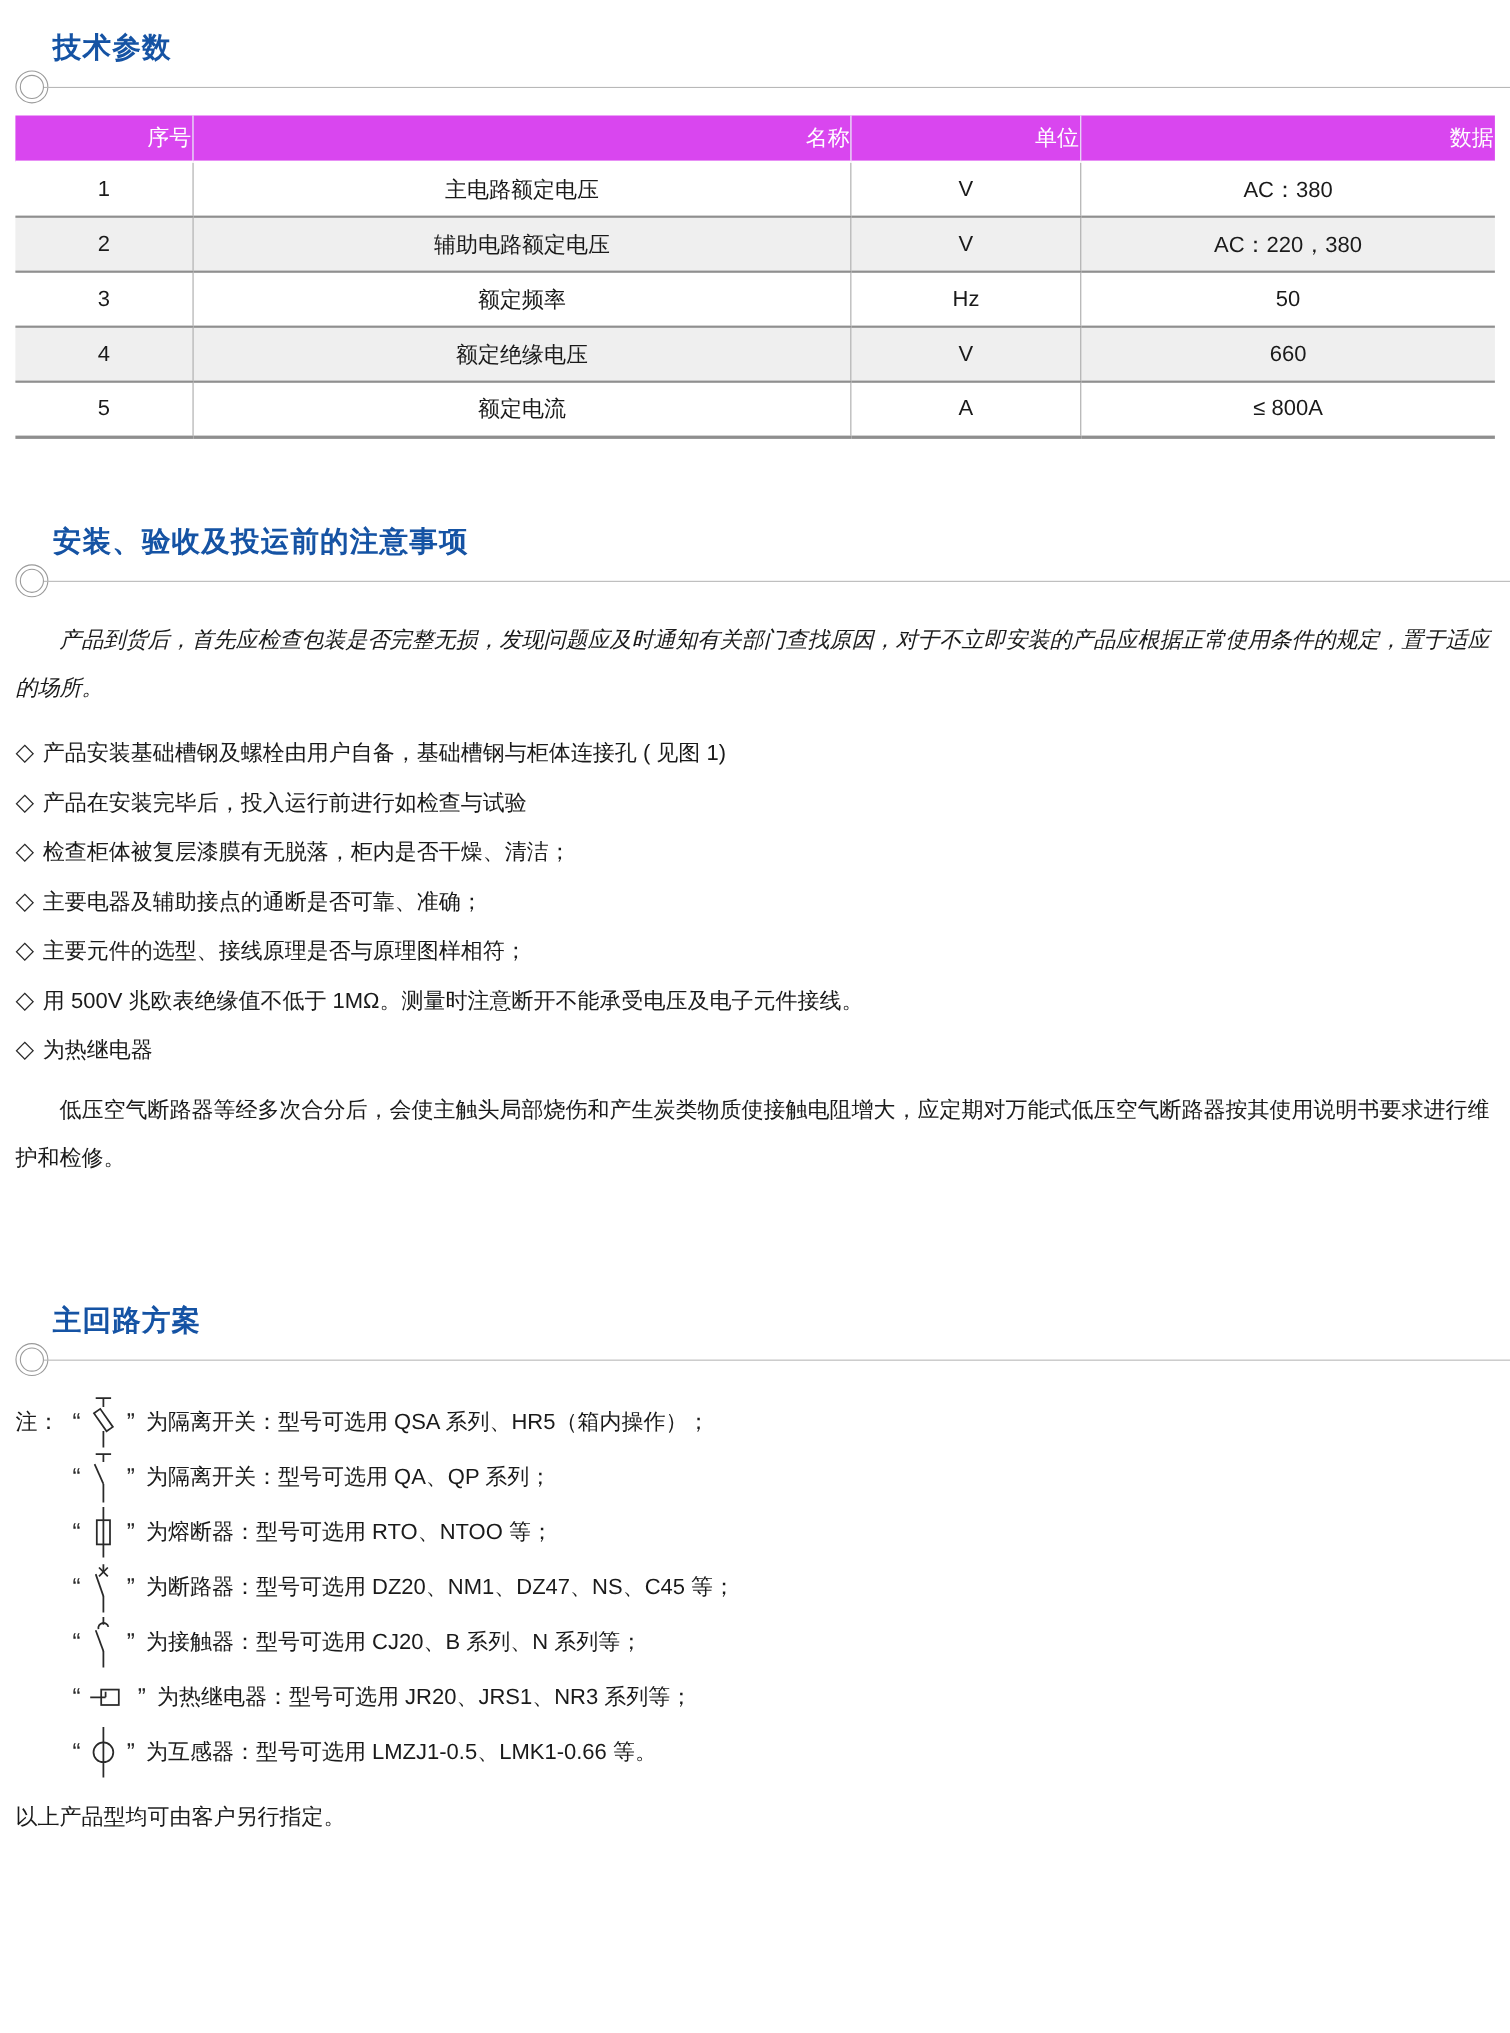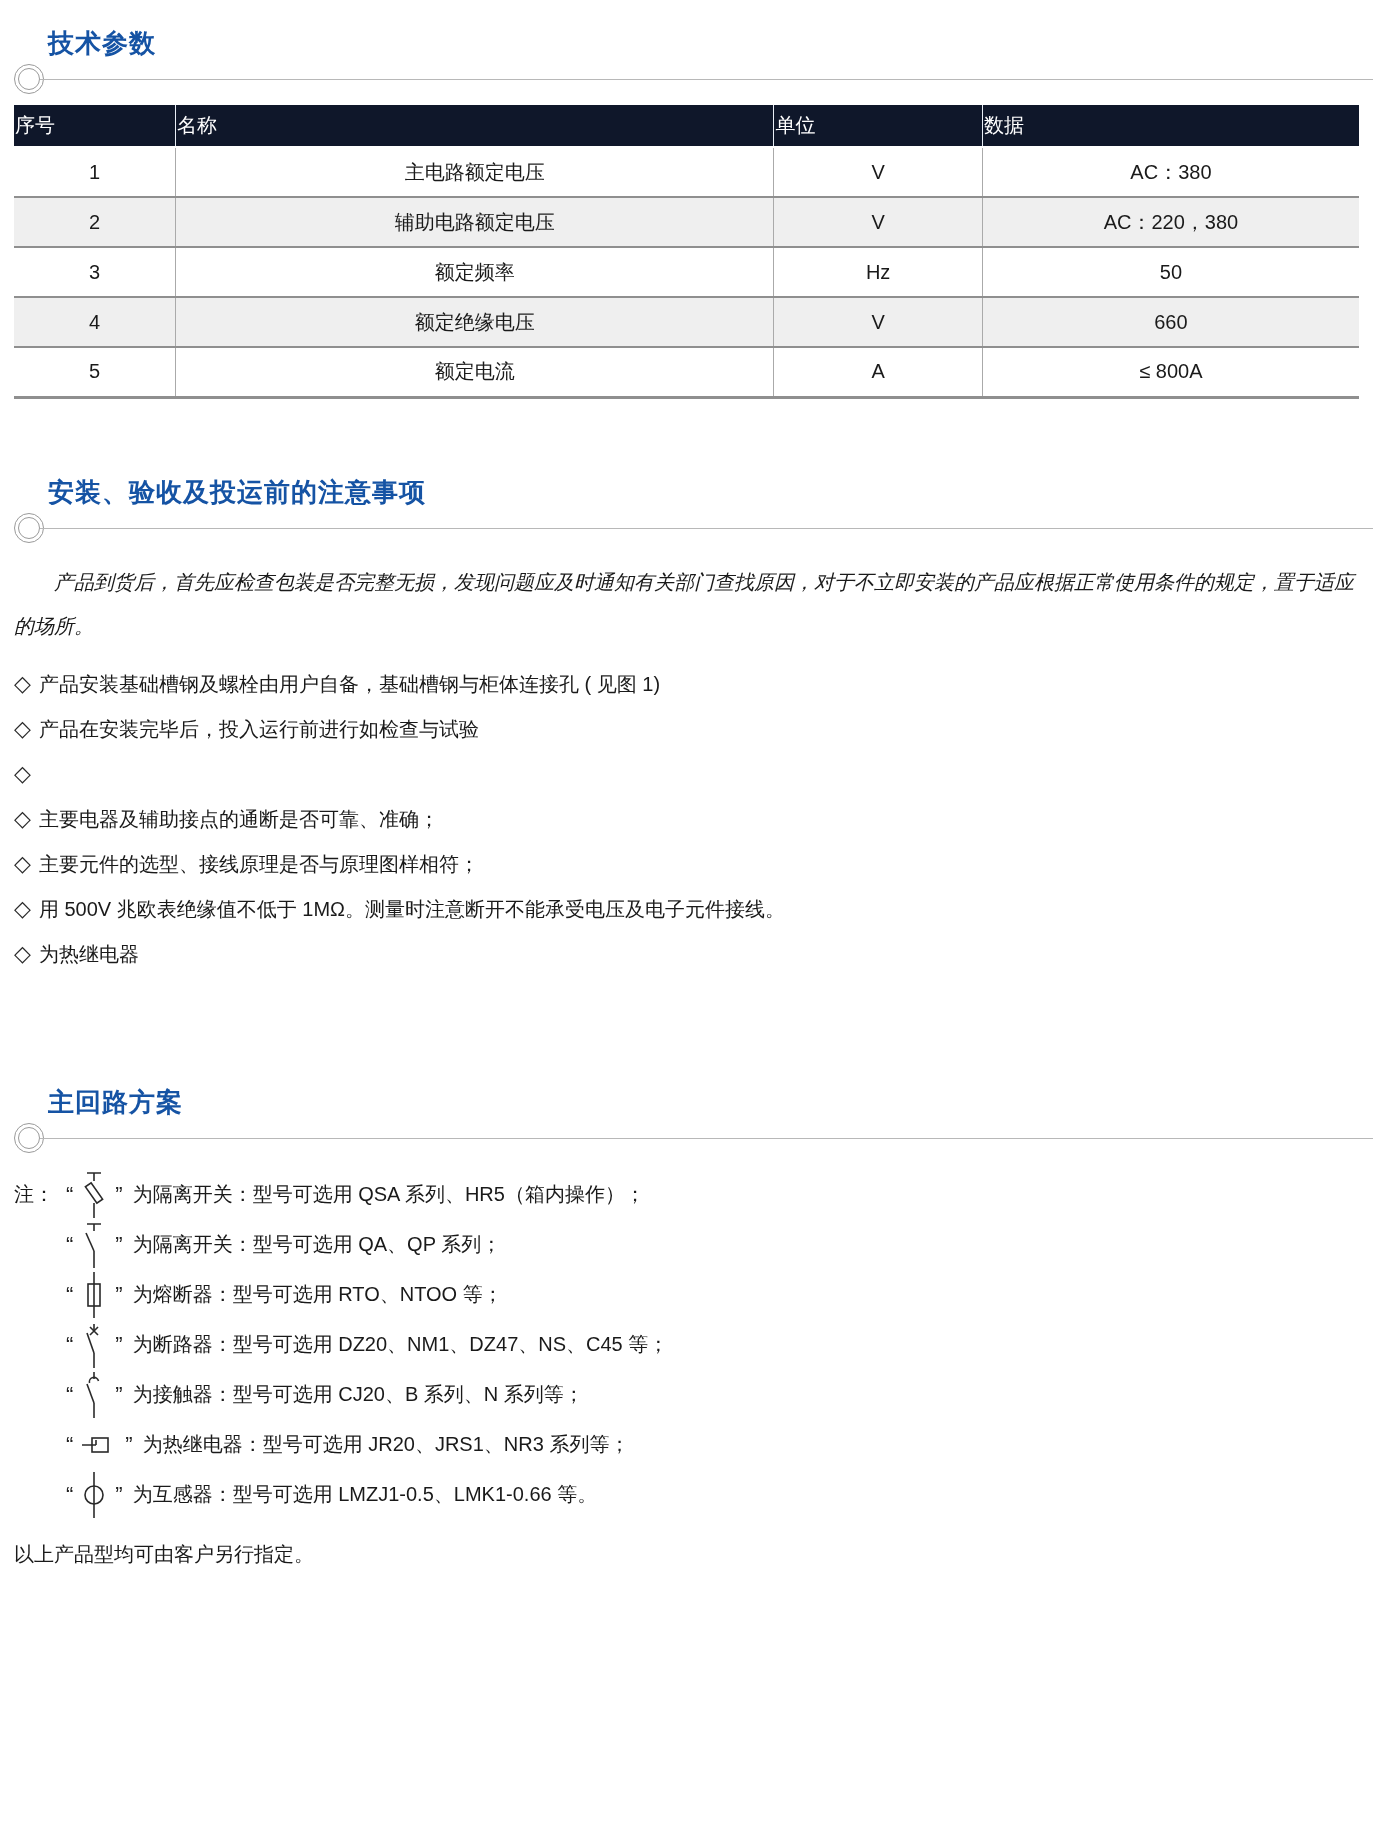--- a/index.html
+++ b/index.html
@@ -46,25 +46,25 @@
     margin: 10px 14px 0 14px;
     border-collapse: collapse;
     font-size: 20px;
     table-layout: fixed;
   }
   table.params col.c-no   { width: 12%; }
   table.params col.c-name { width: 44.5%; }
   table.params col.c-unit { width: 15.5%; }
   table.params col.c-data { width: 28%; }
   table.params thead th {
-    background: #0f172a;
+    background: #d946ef;
     color: #ffffff;
     font-weight: normal;
     height: 42px;
-    text-align: left;
+    text-align: right;
     border-right: 1px solid #e8eef6;
     border-bottom: 2px solid #ffffff;
   }
   table.params thead th:last-child { border-right: none; }
   table.params tbody td {
     height: 50px;
     text-align: center;
     border-bottom: 2px solid #8f8f8f;
     border-right: 1px solid #aaaaaa;
     background: #ffffff;
@@ -191,39 +191,41 @@
     <div class="bullet-line">
       <span class="bullet-marker">◇</span>
       <span>产品安装基础槽钢及螺栓由用户自备，基础槽钢与柜体连接孔 ( 见图 1)</span>
     </div>
     <div class="bullet-line">
       <span class="bullet-marker">◇</span>
       <span>产品在安装完毕后，投入运行前进行如检查与试验</span>
     </div>
     <div class="bullet-line">
       <span class="bullet-marker">◇</span>
+      <span>检查柜体被复层漆膜有无脱落，柜内是否干燥、清洁；</span>
     </div>
     <div class="bullet-line">
       <span class="bullet-marker">◇</span>
       <span>主要电器及辅助接点的通断是否可靠、准确；</span>
     </div>
     <div class="bullet-line">
       <span class="bullet-marker">◇</span>
       <span>主要元件的选型、接线原理是否与原理图样相符；</span>
     </div>
     <div class="bullet-line">
       <span class="bullet-marker">◇</span>
       <span>用 500V 兆欧表绝缘值不低于 1MΩ。测量时注意断开不能承受电压及电子元件接线。</span>
     </div>
     <div class="bullet-line">
       <span class="bullet-marker">◇</span>
       <span>为热继电器</span>
     </div>
   </div>
 
+  <p class="body-text indent2 closing">低压空气断路器等经多次合分后，会使主触头局部烧伤和产生炭类物质使接触电阻增大，应定期对万能式低压空气断路器按其使用说明书要求进行维护和检修。</p>
 
   <div class="section-head circuit-head">
     <h2 class="head-title">主回路方案</h2>
     <div class="head-rule">
       <span class="ring"></span>
       <span class="rule-line"></span>
     </div>
   </div>
 
   <div class="notes">

